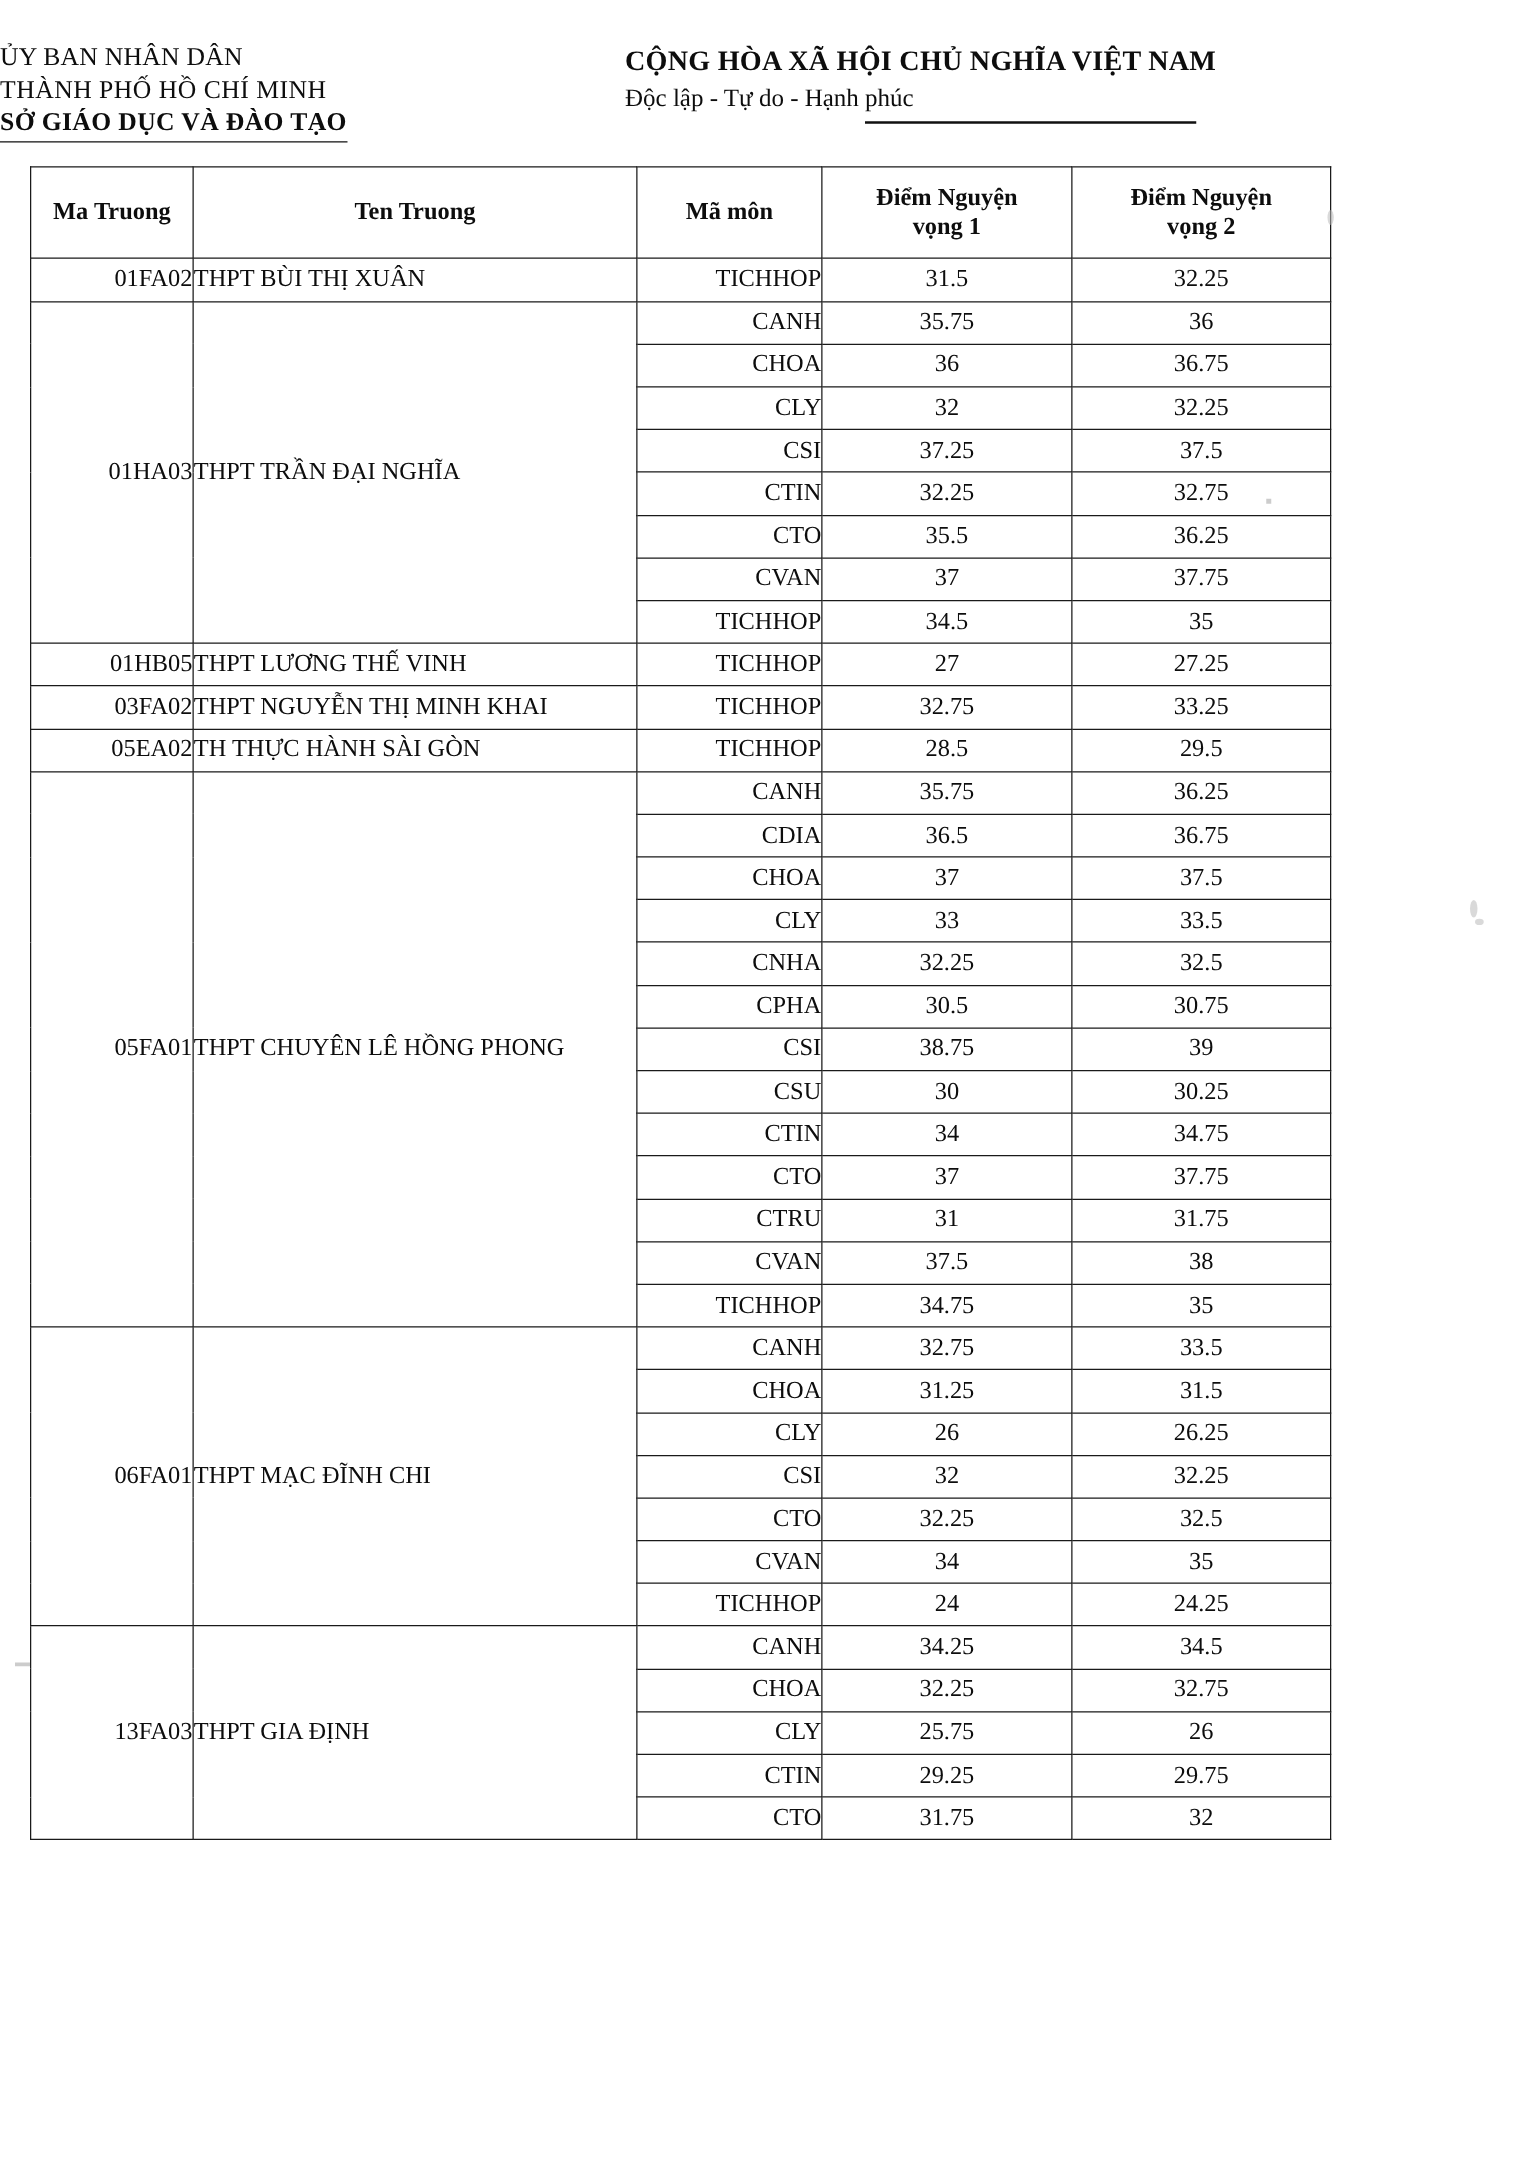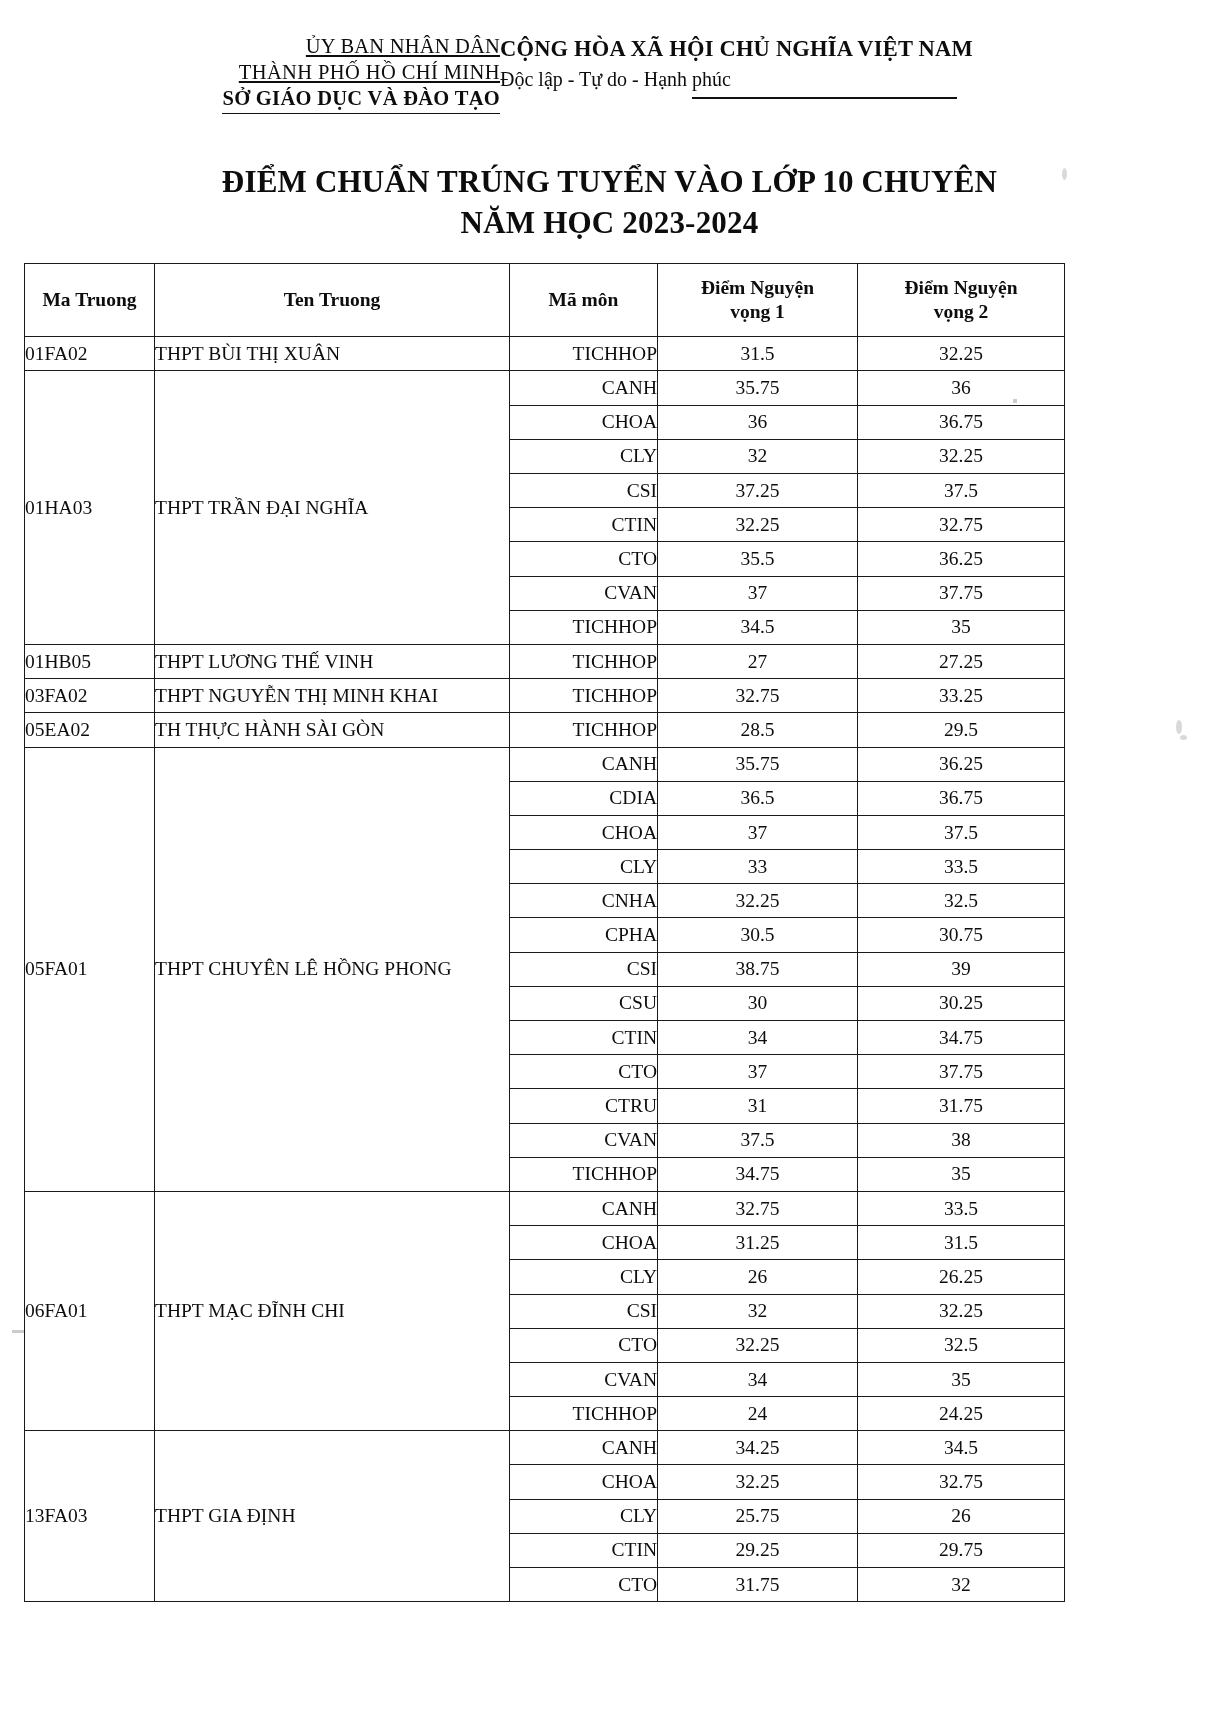--- a/index.html
+++ b/index.html
@@ -24,23 +24,22 @@
   }
 
   
   .letterhead {
     display: flex;
     align-items: flex-start;
     padding-top: 34px;
   }
   .lh-left {
     width: 500px;
-    text-align: right;
+    text-align: left;
     line-height: 1.26;
-    text-decoration: underline;
   }
   .lh-right {
     flex: 1;
     text-align: left;
     line-height: 1.30;
     padding-right: 70px;
   }
   .lh-line {
     font-size: 20.5px;
     letter-spacing: .2px;
@@ -116,21 +115,21 @@
     font-weight: bold;
     text-align: center;
     height: 72px;
     line-height: 1.23;
     font-size: 19.5px;
     padding: 2px 4px;
   }
   thead th.th-nv { font-size: 19.5px; }
 
   td.code {
-    text-align: left;
+    text-align: right;
     font-size: 19.5px;
   }
   td.name {
     text-align: left;
     padding-left: 9px;
     font-size: 19.5px;
   }
   td.subj {
     text-align: right;
     font-size: 19.5px;
@@ -167,24 +166,20 @@
       <div class="lh-line small-caps-thin">THÀNH PHỐ HỒ CHÍ MINH</div>
       <div><span class="lh-bold underlined">SỞ GIÁO DỤC VÀ ĐÀO TẠO</span></div>
     </div>
     <div class="lh-right">
       <div class="rh-title">CỘNG HÒA XÃ HỘI CHỦ NGHĨA VIỆT NAM</div>
       <div><span class="rh-sub">Độc lập - Tự do - Hạnh phúc</span></div>
       <div class="rule-under-sub"></div>
     </div>
   </div>
 
-  <div class="doc-title">
-    <span>ĐIỂM CHUẨN TRÚNG TUYỂN VÀO LỚP 10 CHUYÊN</span>
-    <span class="t2">NĂM HỌC 2023-2024</span>
-  </div>
 
   <div class="table-wrap">
     <table class="scores">
       <colgroup>
         <col class="c-code">
           <col class="c-name">
           <col class="c-subj">
           <col class="c-nv1">
           <col class="c-nv2">
       </colgroup>

